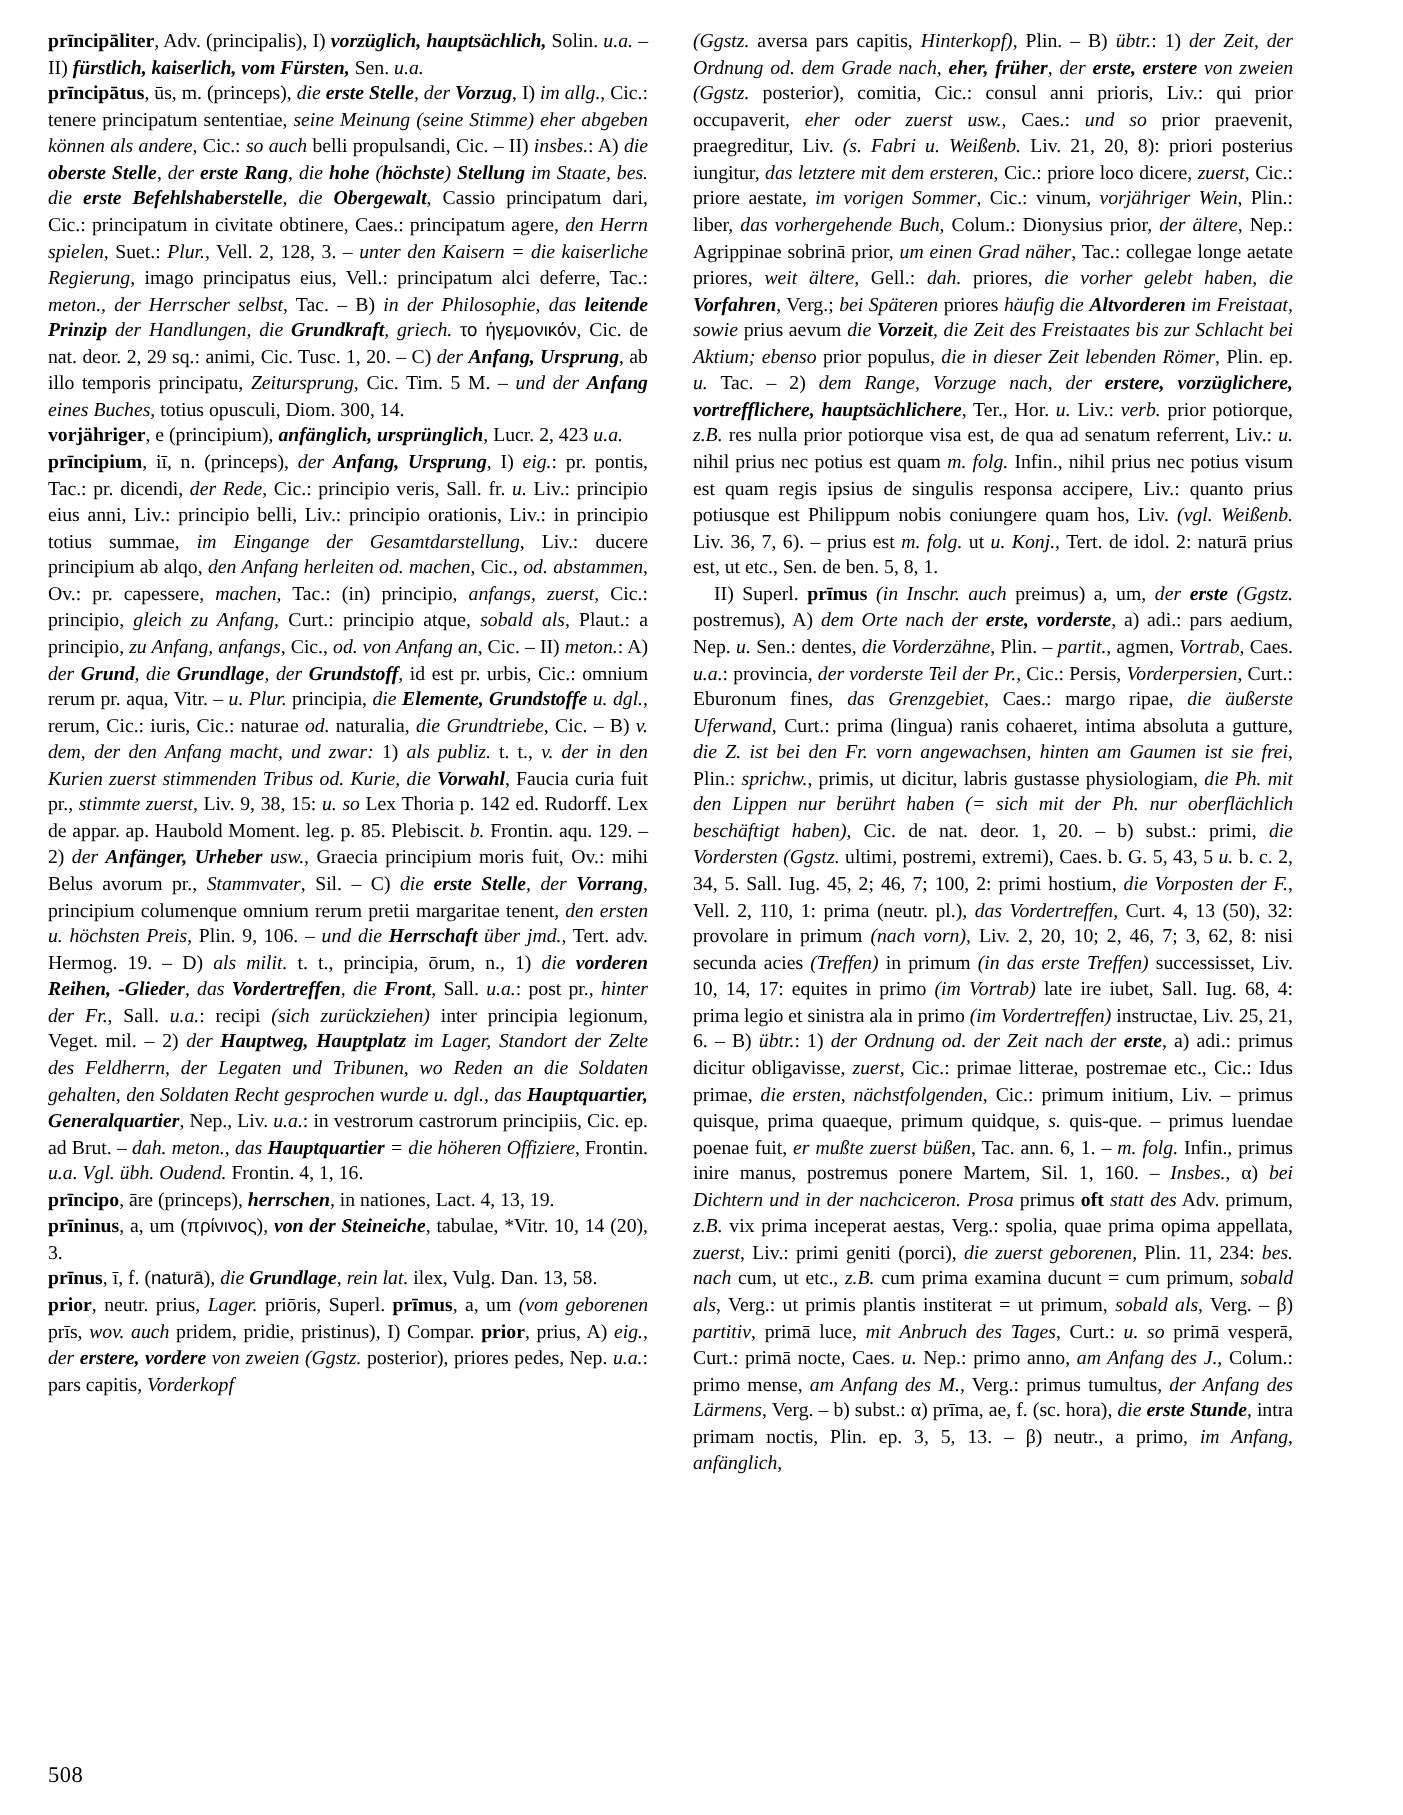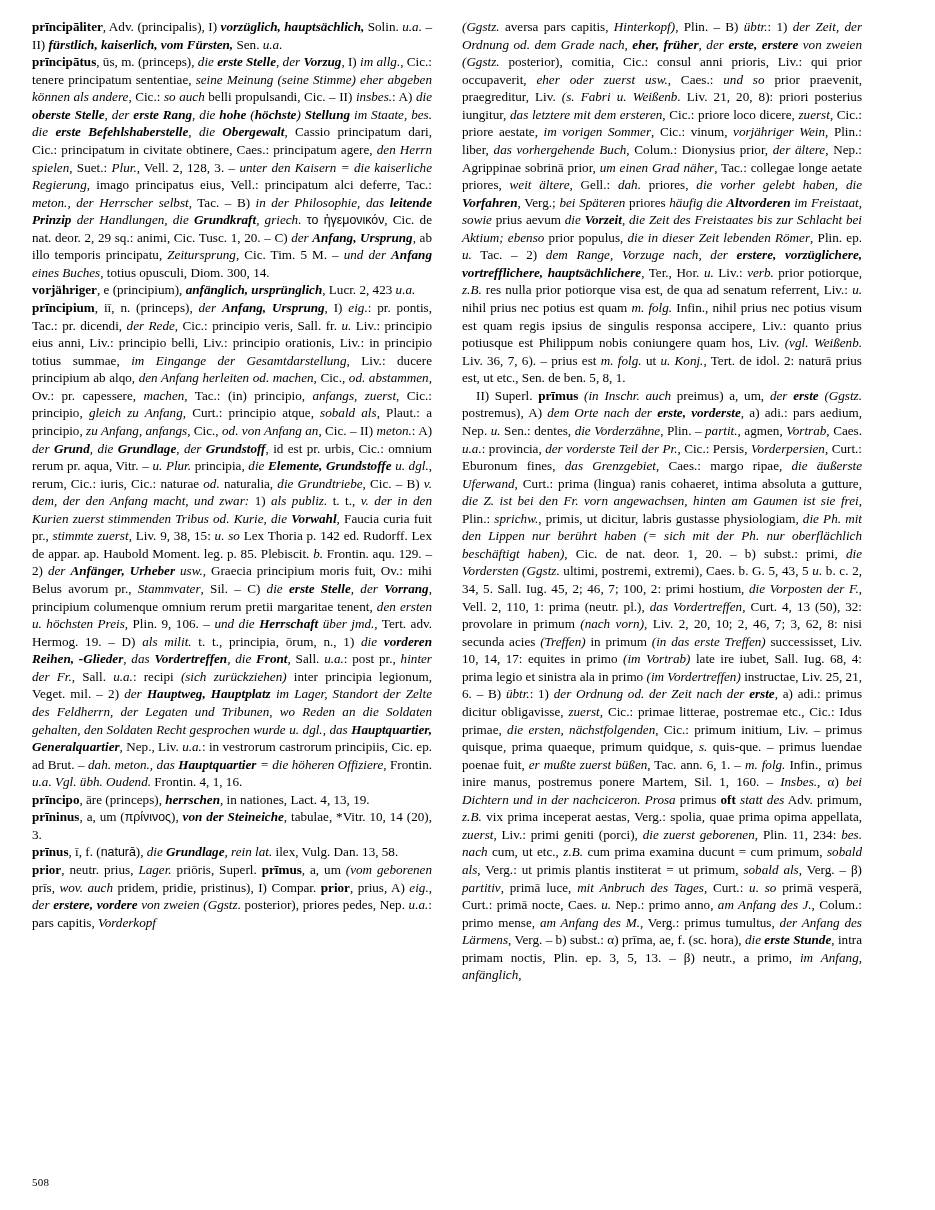--- a/index.html
+++ b/index.html
@@ -47,21 +47,21 @@
   b { font-weight: bold; }
   i { font-style: italic; }
   .gk {
     font-family: Liberation Sans, sans-serif;
     font-size: 12.4px;
   }
   .folio {
     position: absolute;
     left: 32px;
     top: 1176px;
-    font-size: 11px;
+    font-size: 15px;
     letter-spacing: 0.3px;
     font-family: "Liberation Serif", serif;
   }
   
   .entry + .entry { margin-top: 0px; }
 </style>
 </head>
 <body>
 
 <div class="page">

